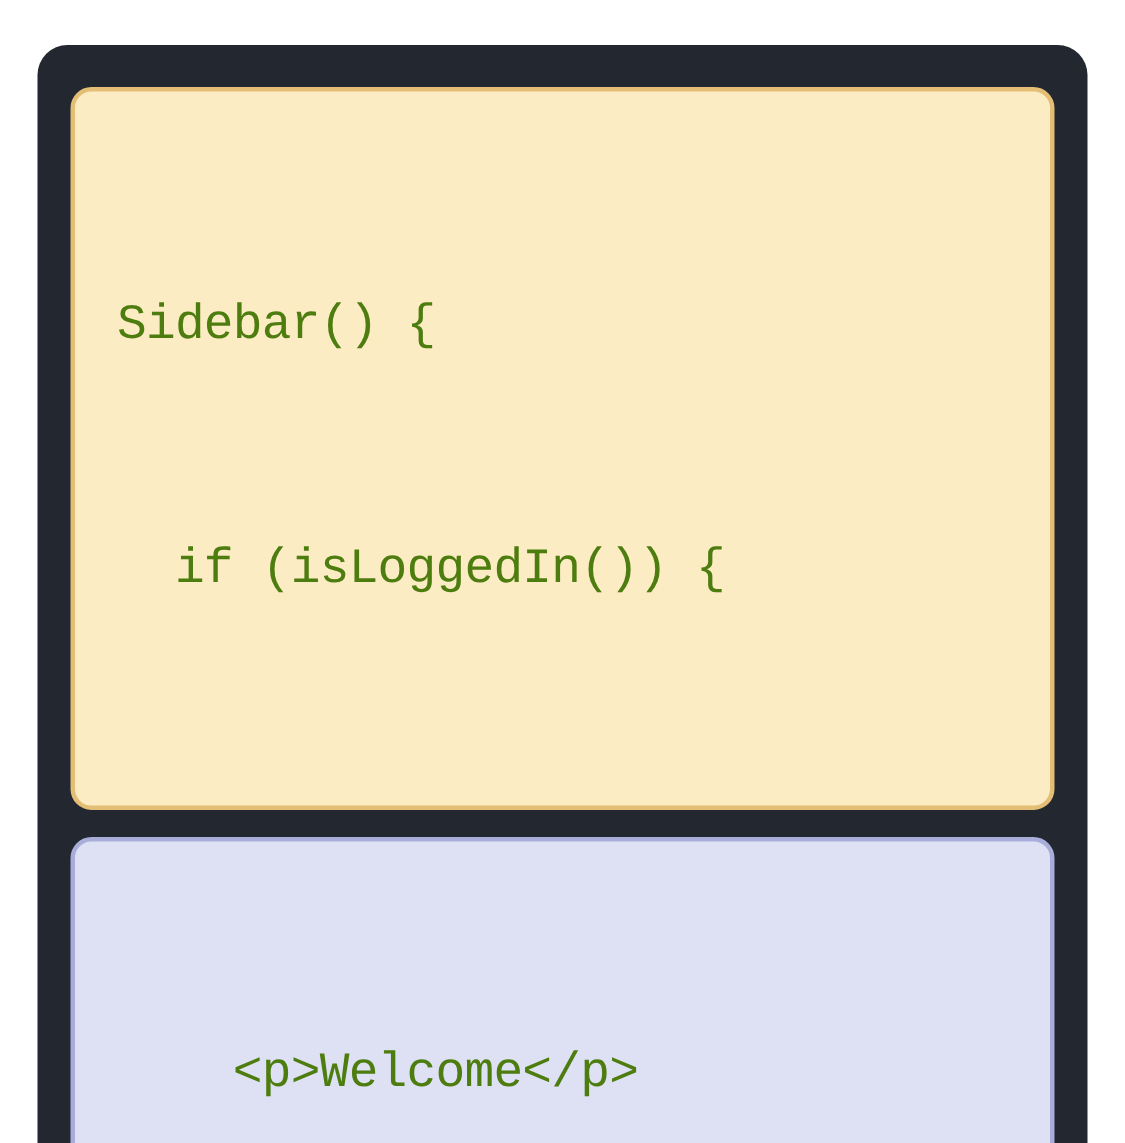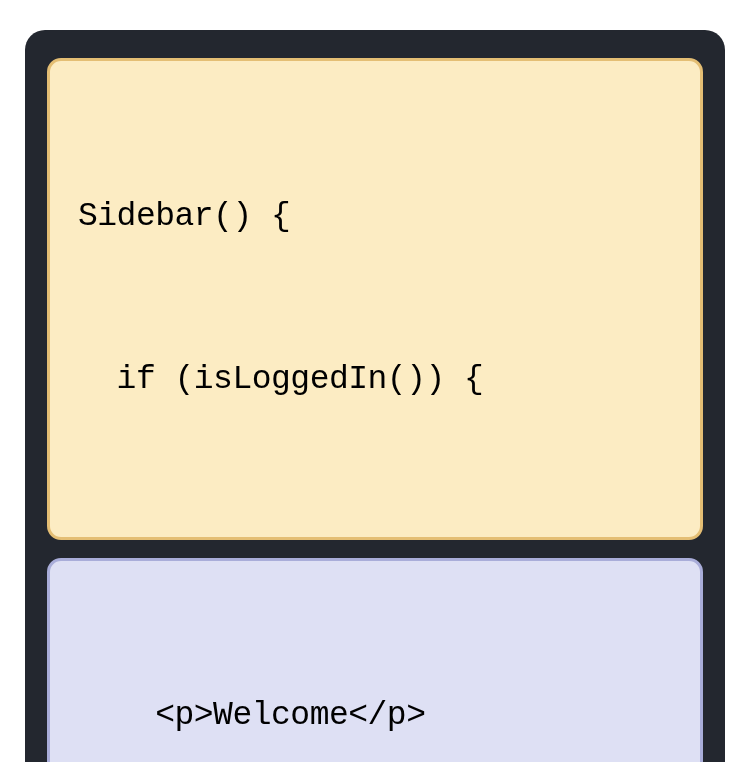--- a/index.html
+++ b/index.html
@@ -19,21 +19,21 @@
       width: 700px;
       display: flex;
       flex-direction: column;
       gap: 18px;
     }
     .block {
       border-radius: 14px;
       padding: 20px 28px;
       font-size: 33px;
       line-height: 1.65;
-      color: #000000;
+      color: #4d7c0f;
       white-space: pre;
       letter-spacing: -0.5px;
     }
     .yellow {
       background: #FCECC3;
       border: 3px solid #E4BE74;
     }
     .purple {
       background: #DEE0F4;
       border: 3px solid #A9ADD9;

